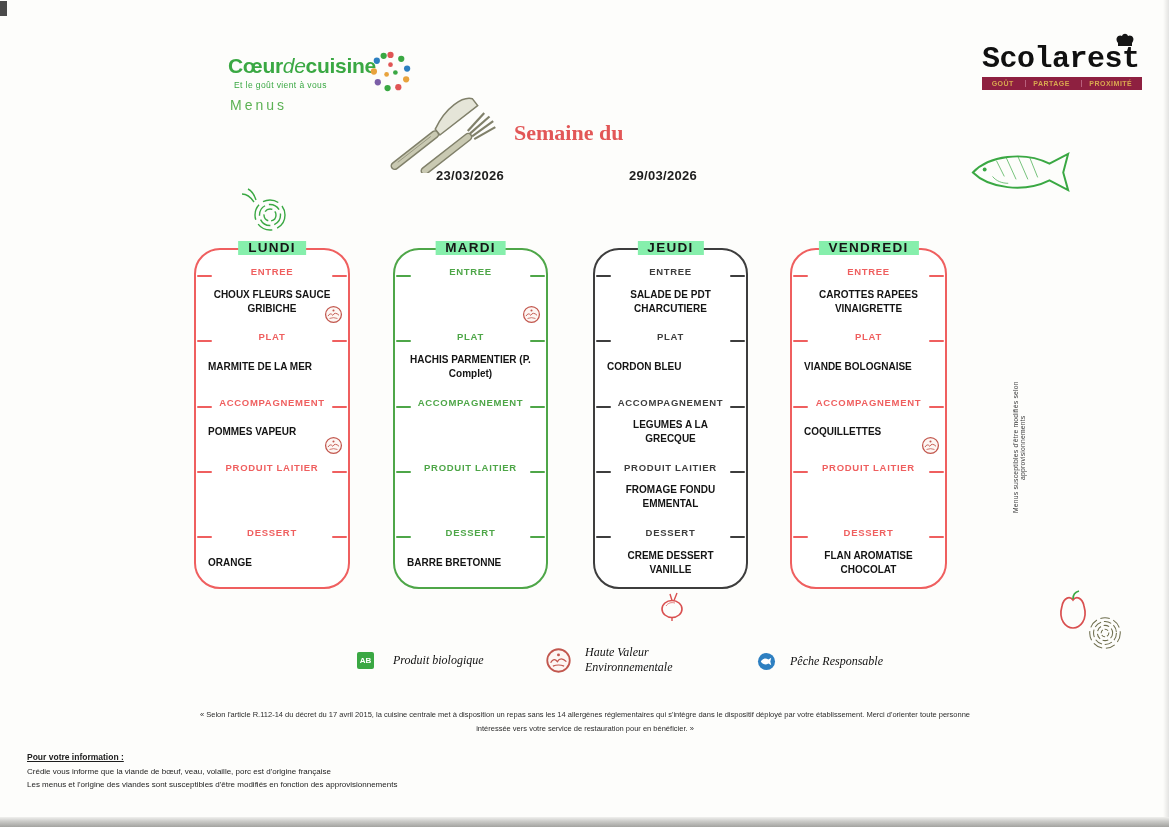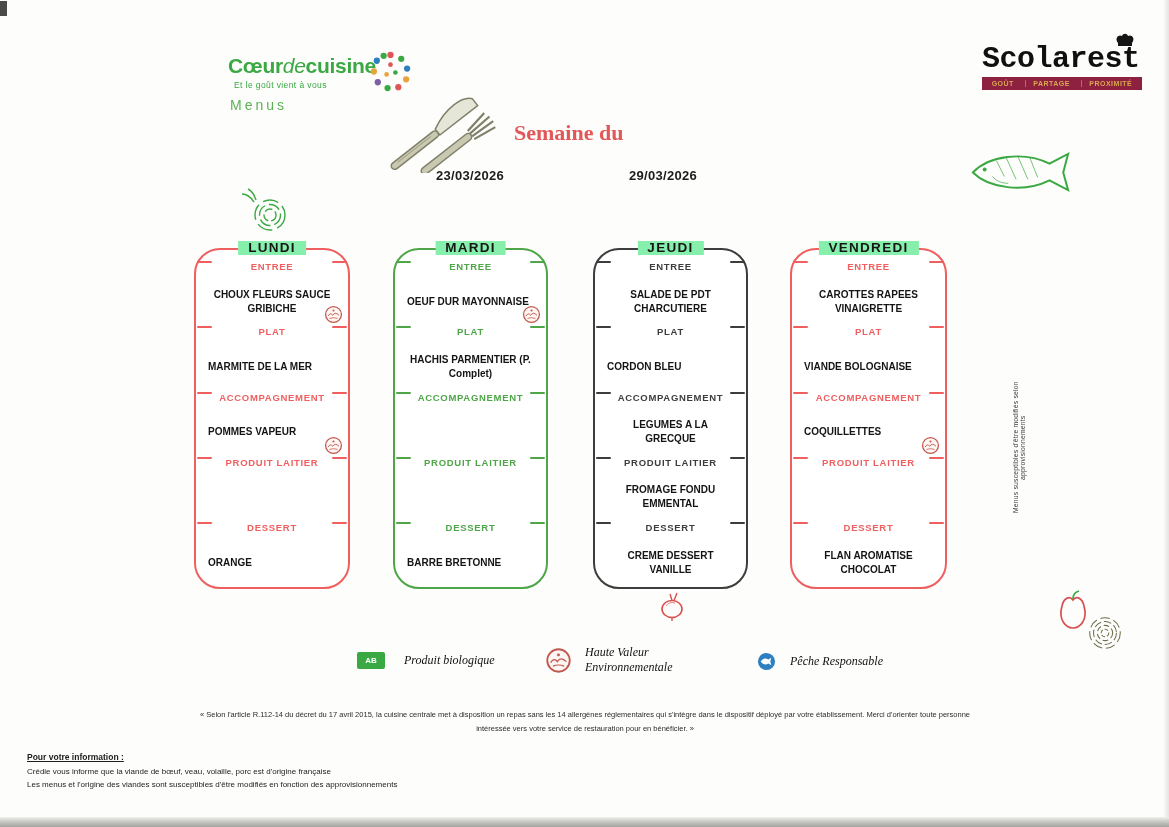--- a/index.html
+++ b/index.html
@@ -46,35 +46,35 @@
   
   .day-col { position:absolute; top:248px; height:341px; border:2.5px solid; border-radius:26px; background:#fff; }
   .day-red  { border-color:#ef5f5f; }
   .day-green{ border-color:#4ea648; }
   .day-dark { border-color:#3d3d3d; }
   .day-title { position:absolute; top:-9px; left:50%; transform:translateX(-50%); background:#86efac;
                padding:0 10px; font-size:13.5px; font-weight:bold; letter-spacing:1.3px; color:#161616;
                line-height:1; white-space:nowrap; }
   .sections { padding-top:11px; }
   .section { height:65.3px; }
-  .sec-label-row { height:16px; display:flex; align-items:flex-start; padding:0 1px; }
+  .sec-label-row { height:16px; display:flex; align-items:flex-end; padding:0 1px; }
   .day-red  .sec-label-row { color:#ef5f5f; }
   .day-green .sec-label-row { color:#4ea648; }
   .day-dark .sec-label-row { color:#3d3d3d; }
   .sec-label-row::before, .sec-label-row::after { content:""; width:15px; height:2px; background:currentColor; border-radius:1px; flex:none; }
   .sec-label { margin:0 auto; font-size:9.5px; font-weight:bold; letter-spacing:.7px; }
   .sec-item { position:relative; height:49px; display:flex; align-items:center; justify-content:flex-start;
               padding:0 12px; text-align:center; font-size:10px; font-weight:bold; color:#141414; line-height:1.4; }
   .hve-badge { position:absolute; right:5px; bottom:2px; width:19px; height:19px; }
 
   
   .legend-item { position:absolute; display:flex; align-items:center; }
   .legend-label { font-family:"Liberation Serif", serif; font-style:italic; font-size:12px; color:#111; line-height:1.25; }
   .legend-bio { left:357px; top:652px; gap:19px; }
-  .bio-icon { width:28px; height:17px; background:#3aa843; border-radius:2px; color:#fff; font-size:8px;
+  .bio-icon { width:17px; height:17px; background:#3aa843; border-radius:2px; color:#fff; font-size:8px;
               font-weight:bold; display:flex; align-items:center; justify-content:center; }
   .legend-hve { left:545px; top:645px; gap:13px; }
   .legend-hve .legend-label { width:128px; }
   .legend-fish { left:757px; top:652px; gap:14px; }
 
   
   .allergen-notice { position:absolute; left:135px; top:708px; width:900px; text-align:center;
                      font-size:7.5px; color:#2c2c2c; line-height:1.9; }
   .info-block { position:absolute; left:27px; top:752px; font-size:8px; color:#1d1d1d; }
   .info-title { font-size:8.5px; font-weight:bold; text-decoration:underline; }
@@ -232,21 +232,20 @@
   </div>
 
   <div class="day-col day-green" style="left:393px;width:155px">
     <div class="day-title">MARDI</div>
     <div class="sections">
       <div class="section">
         <div class="sec-label-row">
             <span class="sec-label">ENTREE</span>
           </div>
         <div class="sec-item">
-            <span>OEUF DUR MAYONNAISE</span>
           <svg class="hve-badge" viewBox="0 0 24 24">
               <use href="#hve-sym"></use>
             </svg>
         </div>
       </div>
       <div class="section">
         <div class="sec-label-row">
             <span class="sec-label">PLAT</span>
           </div>
         <div class="sec-item">

